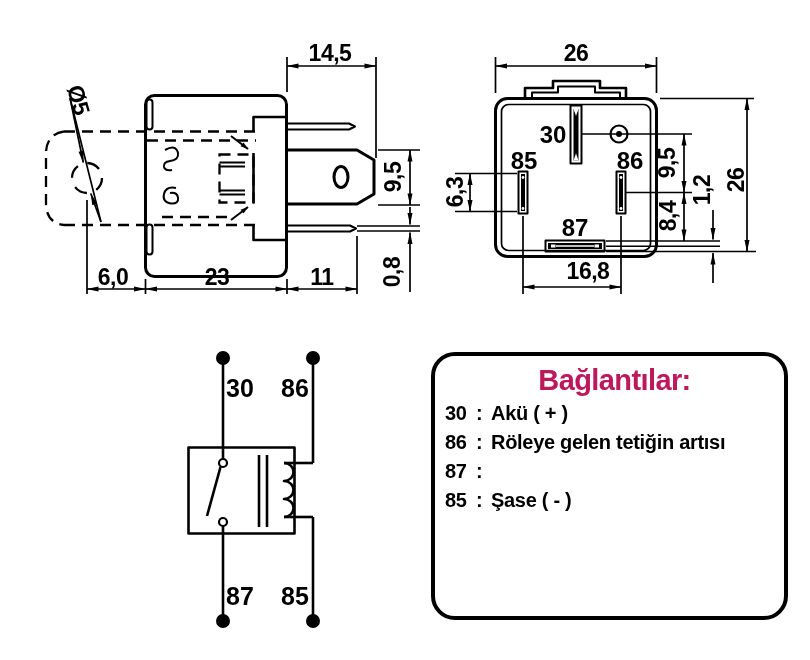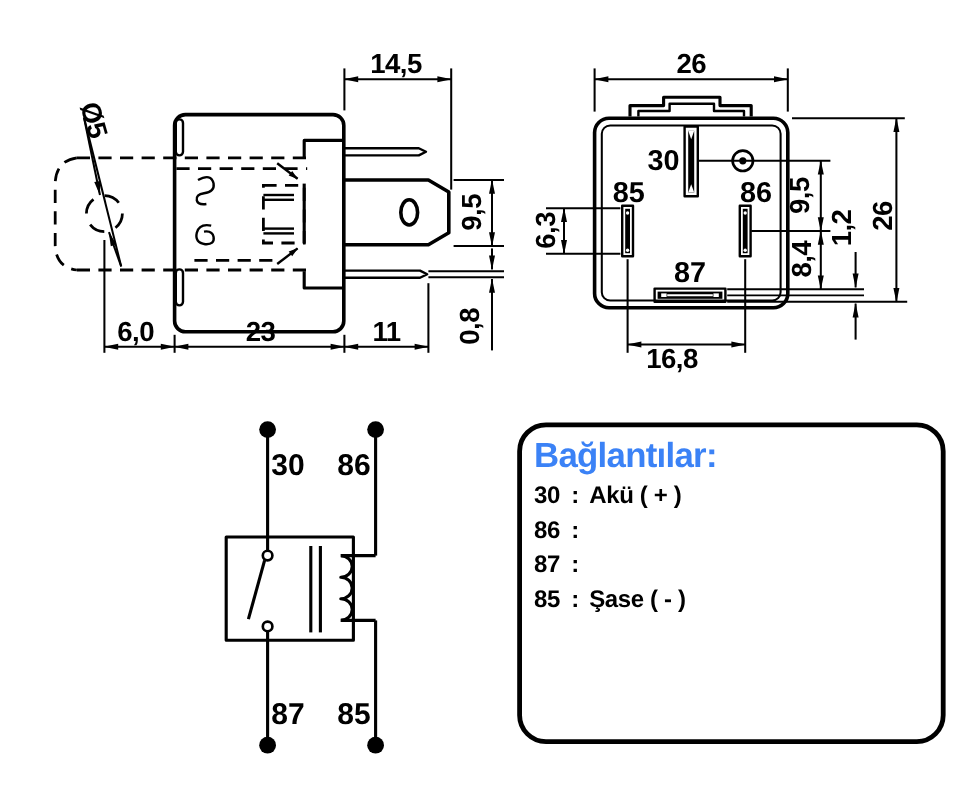--- a/index.html
+++ b/index.html
@@ -9,21 +9,21 @@
   .lbl{position:absolute;font-weight:bold;color:#000;white-space:nowrap;line-height:1;
        transform:translate(-50%,-50%);}
   .dim{font-size:23px;letter-spacing:-0.5px;}
   .pin{font-size:24px;}
   .spin{font-size:25px;}
   .v{transform:translate(-50%,-50%) rotate(-90deg);}
   .diag{transform:translate(-50%,-50%) rotate(74deg);}
   
   #legend{position:absolute;left:431px;top:352px;width:357px;height:268px;background:#fff;
           border:4px solid #000;border-radius:24px;box-sizing:border-box;}
-  .lg-title{margin:8px 0 2px 10px;font-size:29px;font-weight:bold;letter-spacing:-0.6px;color:#3b82f6;}
+  .lg-title{margin:8px 0 2px 10px;font-size:29px;font-weight:bold;letter-spacing:-0.6px;color:#be185d;text-align:center;}
   .lg-items{margin-top:5px;}
   .lg-row{display:flex;align-items:baseline;margin-left:10px;height:29px;font-size:20px;
           font-weight:bold;letter-spacing:-0.3px;color:#000;}
   .lg-pin{width:31px;}
   .lg-sep{width:15px;}
   
   .o3{fill:none;stroke:#000;stroke-width:3;stroke-linejoin:round;}
   .o26{fill:none;stroke:#000;stroke-width:2.6;stroke-linejoin:round;}
   .o22{fill:none;stroke:#000;stroke-width:2.2;}
   .o2{fill:none;stroke:#000;stroke-width:2;stroke-linejoin:round;}
@@ -222,38 +222,39 @@
   <span class="lbl dim" style="left:576px;top:53px;">26</span>
   <span class="lbl pin" style="left:553px;top:135px;">30</span>
   <span class="lbl pin" style="left:524px;top:161px;">85</span>
   <span class="lbl pin" style="left:630px;top:161px;">86</span>
   <span class="lbl pin" style="left:575px;top:228px;">87</span>
   <span class="lbl v dim" style="left:455px;top:192px;">6,3</span>
   <span class="lbl v dim" style="left:667px;top:163px;">9,5</span>
   <span class="lbl v dim" style="left:668px;top:216px;">8,4</span>
   <span class="lbl v dim" style="left:702px;top:190px;">1,2</span>
   <span class="lbl v dim" style="left:736px;top:180px;">26</span>
-  <span class="lbl dim" style="left:560px;top:271px;margin-top:28px;">16,8</span>
+  <span class="lbl dim" style="left:588px;top:271px;">16,8</span>
 
   <span class="lbl spin" style="left:240px;top:388px;">30</span>
   <span class="lbl spin" style="left:295px;top:388px;">86</span>
   <span class="lbl spin" style="left:240px;top:596px;">87</span>
   <span class="lbl spin" style="left:295px;top:596px;">85</span>
 
   <div id="legend">
     <div class="lg-title">Bağlantılar:</div>
     <div class="lg-items">
       <div class="lg-row">
         <span class="lg-pin">30</span>
         <span class="lg-sep">:</span>
         <span class="lg-desc">Akü ( + )</span>
       </div>
       <div class="lg-row">
         <span class="lg-pin">86</span>
         <span class="lg-sep">:</span>
+        <span class="lg-desc">Röleye gelen tetiğin artısı</span>
       </div>
       <div class="lg-row">
         <span class="lg-pin">87</span>
         <span class="lg-sep">:</span>
       </div>
       <div class="lg-row">
         <span class="lg-pin">85</span>
         <span class="lg-sep">:</span>
         <span class="lg-desc">Şase ( - )</span>
       </div>

